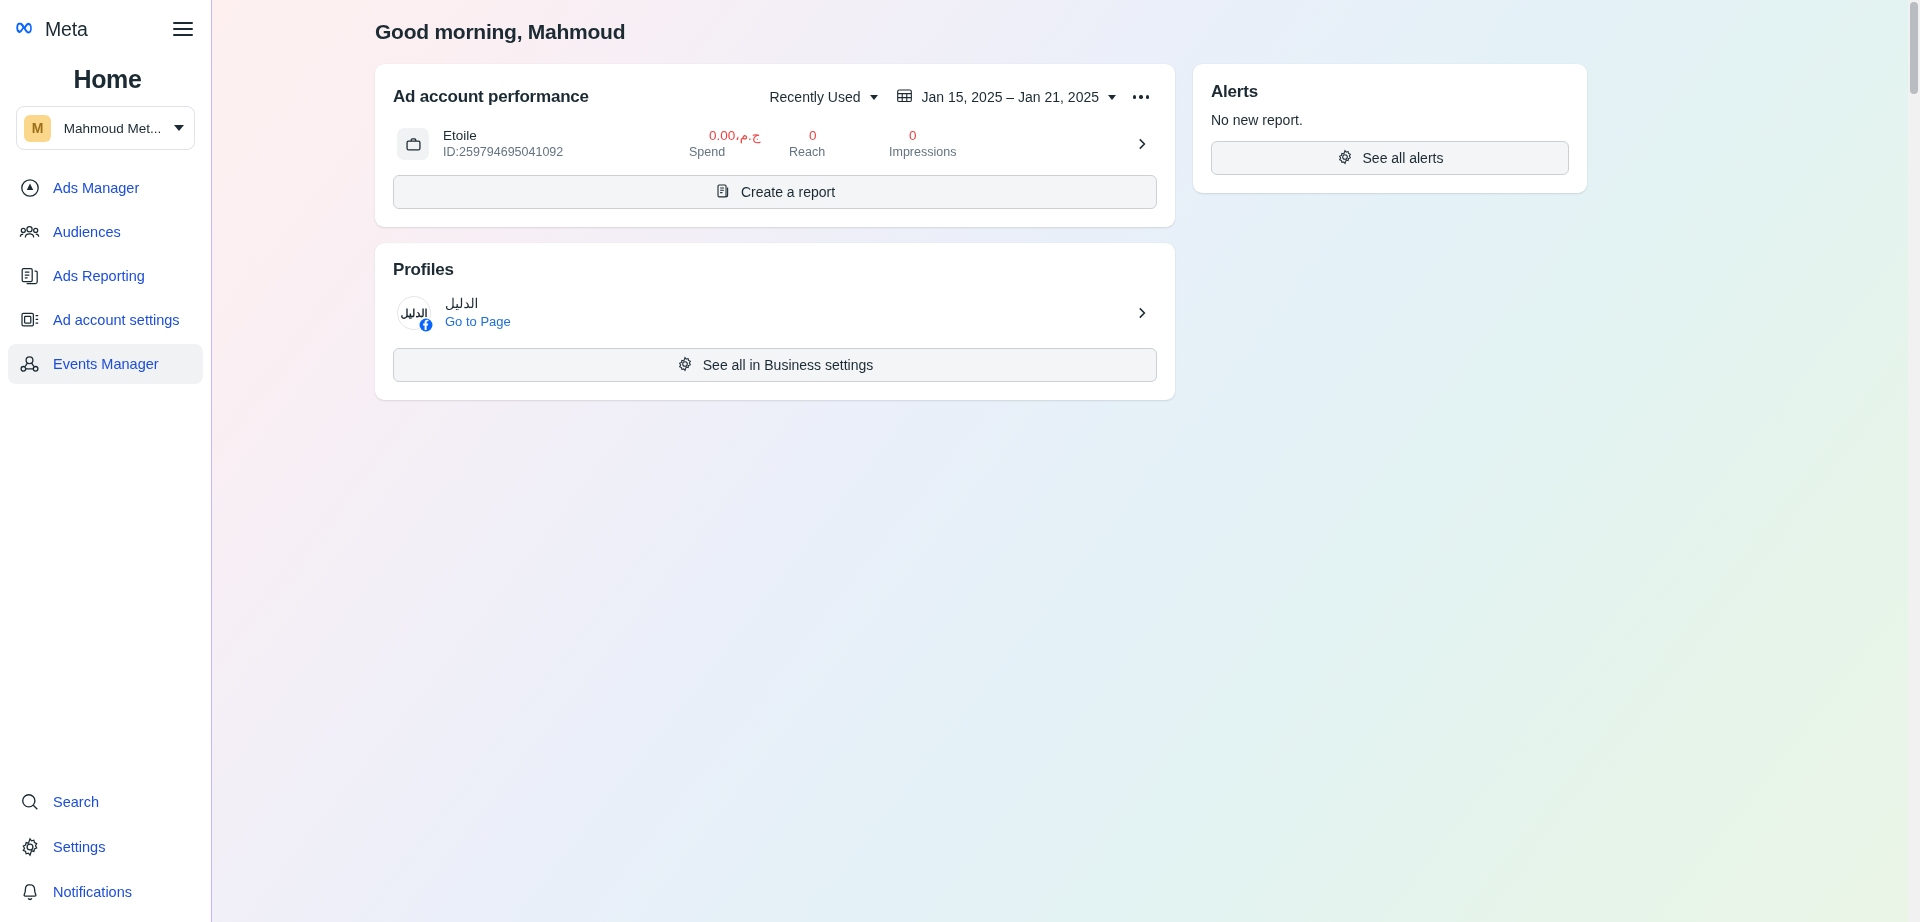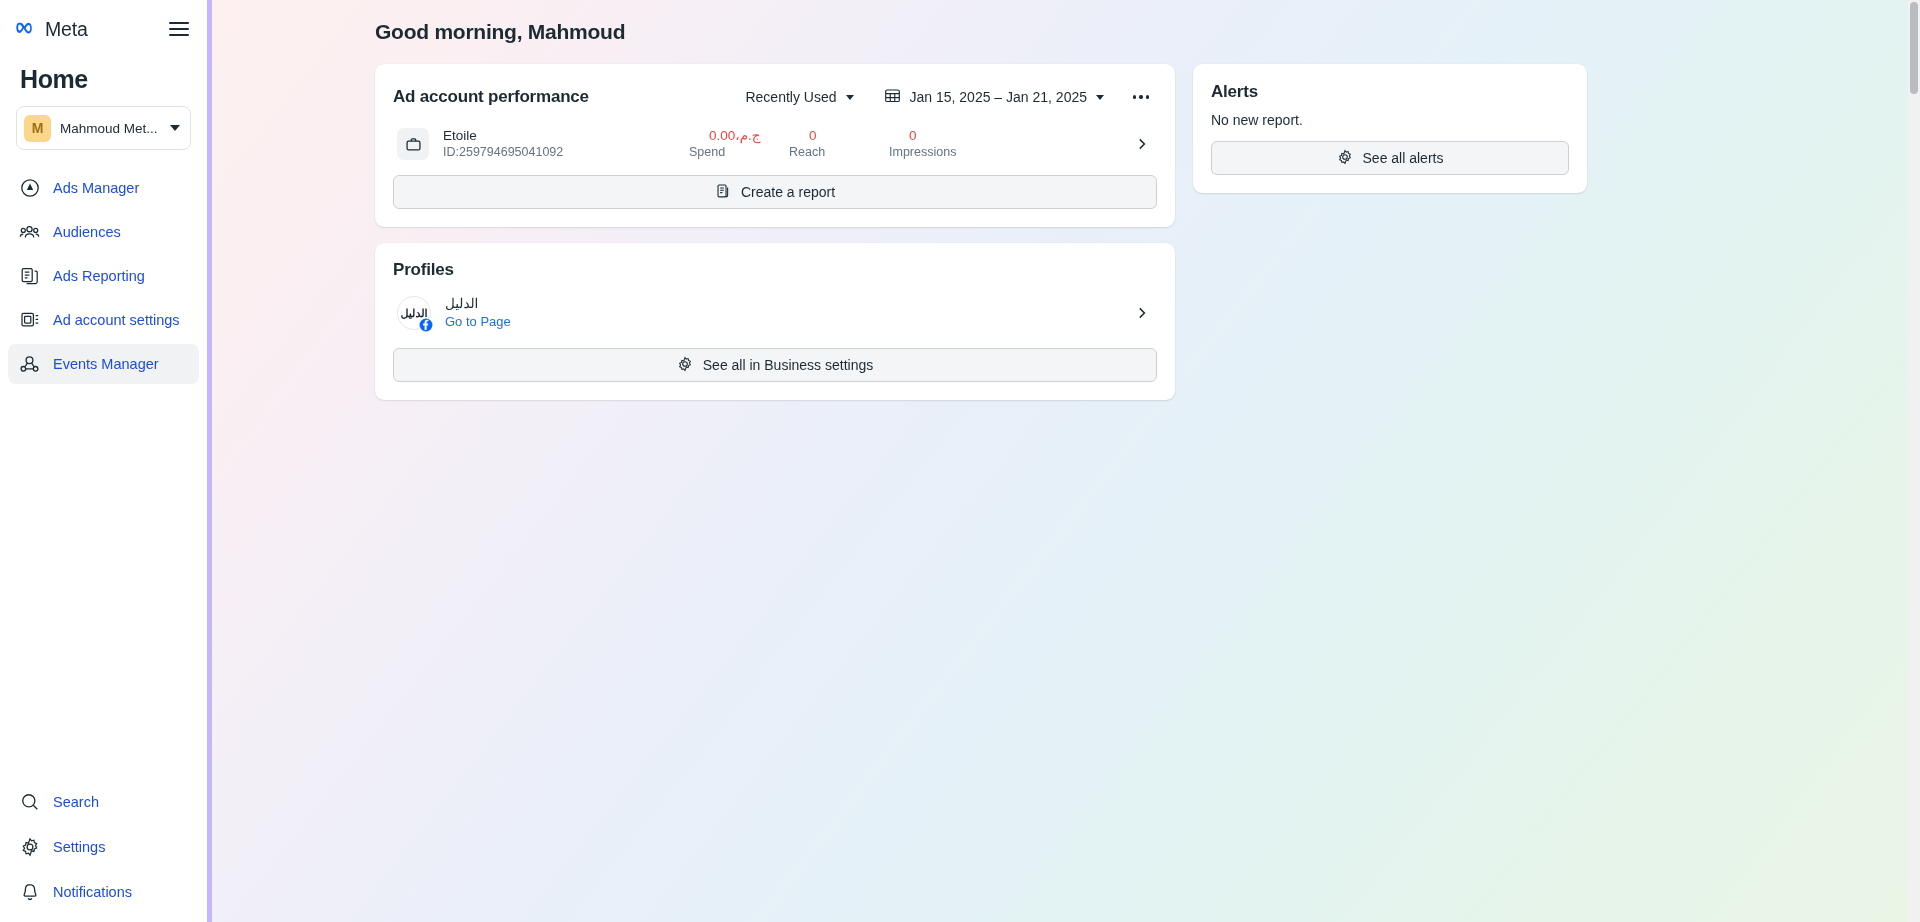--- a/index.html
+++ b/index.html
@@ -23,25 +23,26 @@
     height: 922px;
     display: flex;
   }
 
   
   .sidebar {
     width: 212px;
     min-width: 212px;
     height: 922px;
     background: #ffffff;
-    border-right: 5px solid #c4b5fd;
+    border-right: 1px solid #c4b5fd;
     display: flex;
     flex-direction: column;
     position: relative;
     z-index: 5;
+    text-align: center;
   }
 
   .sidebar-top {
     padding: 14px 16px 0 16px;
   }
 
   .brand-row {
     display: flex;
     align-items: center;
     justify-content: space-between;
@@ -233,21 +234,21 @@
   .card-title {
     font-size: 17px;
     font-weight: 700;
     letter-spacing: -0.2px;
     color: #1c2b33;
   }
 
   .card-controls {
     display: flex;
     align-items: center;
-    gap: 12px;
+    gap: 0;
   }
 
   .ctl {
     display: flex;
     align-items: center;
     gap: 9px;
     padding: 6px 9px;
     border-radius: 6px;
     cursor: pointer;
     font-size: 14px;

